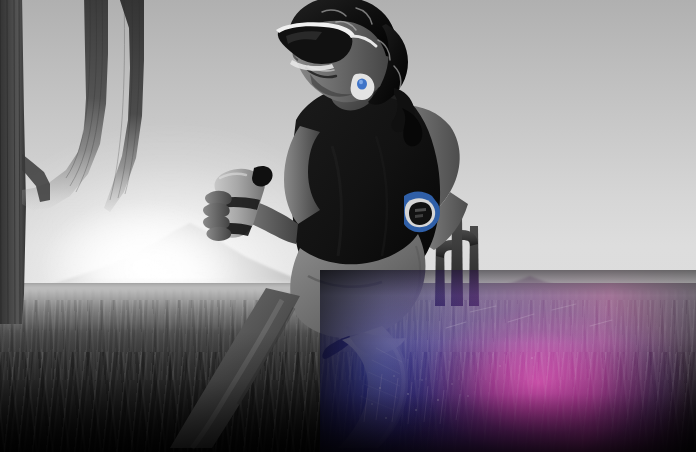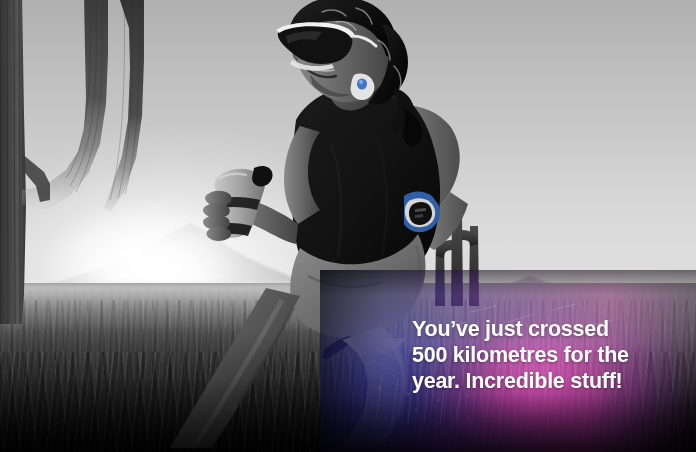--- a/index.html
+++ b/index.html
@@ -546,19 +546,14 @@
       <path d="M150,42 L176,36"></path>
         <path d="M188,52 L214,44"></path>
       <path d="M232,40 L256,34"></path>
         <path d="M126,58 L146,52"></path>
       <path d="M270,56 L292,50"></path>
     </g>
   </svg>
   <div class="color-overlay-fade"></div>
   <div class="color-overlay-left-fade"></div>
 
-  <div class="message">
-    <span class="line">You’ve just crossed</span>
-    <span class="line">500 kilometres for the</span>
-    <span class="line">year. Incredible stuff!</span>
-  </div>
 
 </div>
 
 </body></html>

